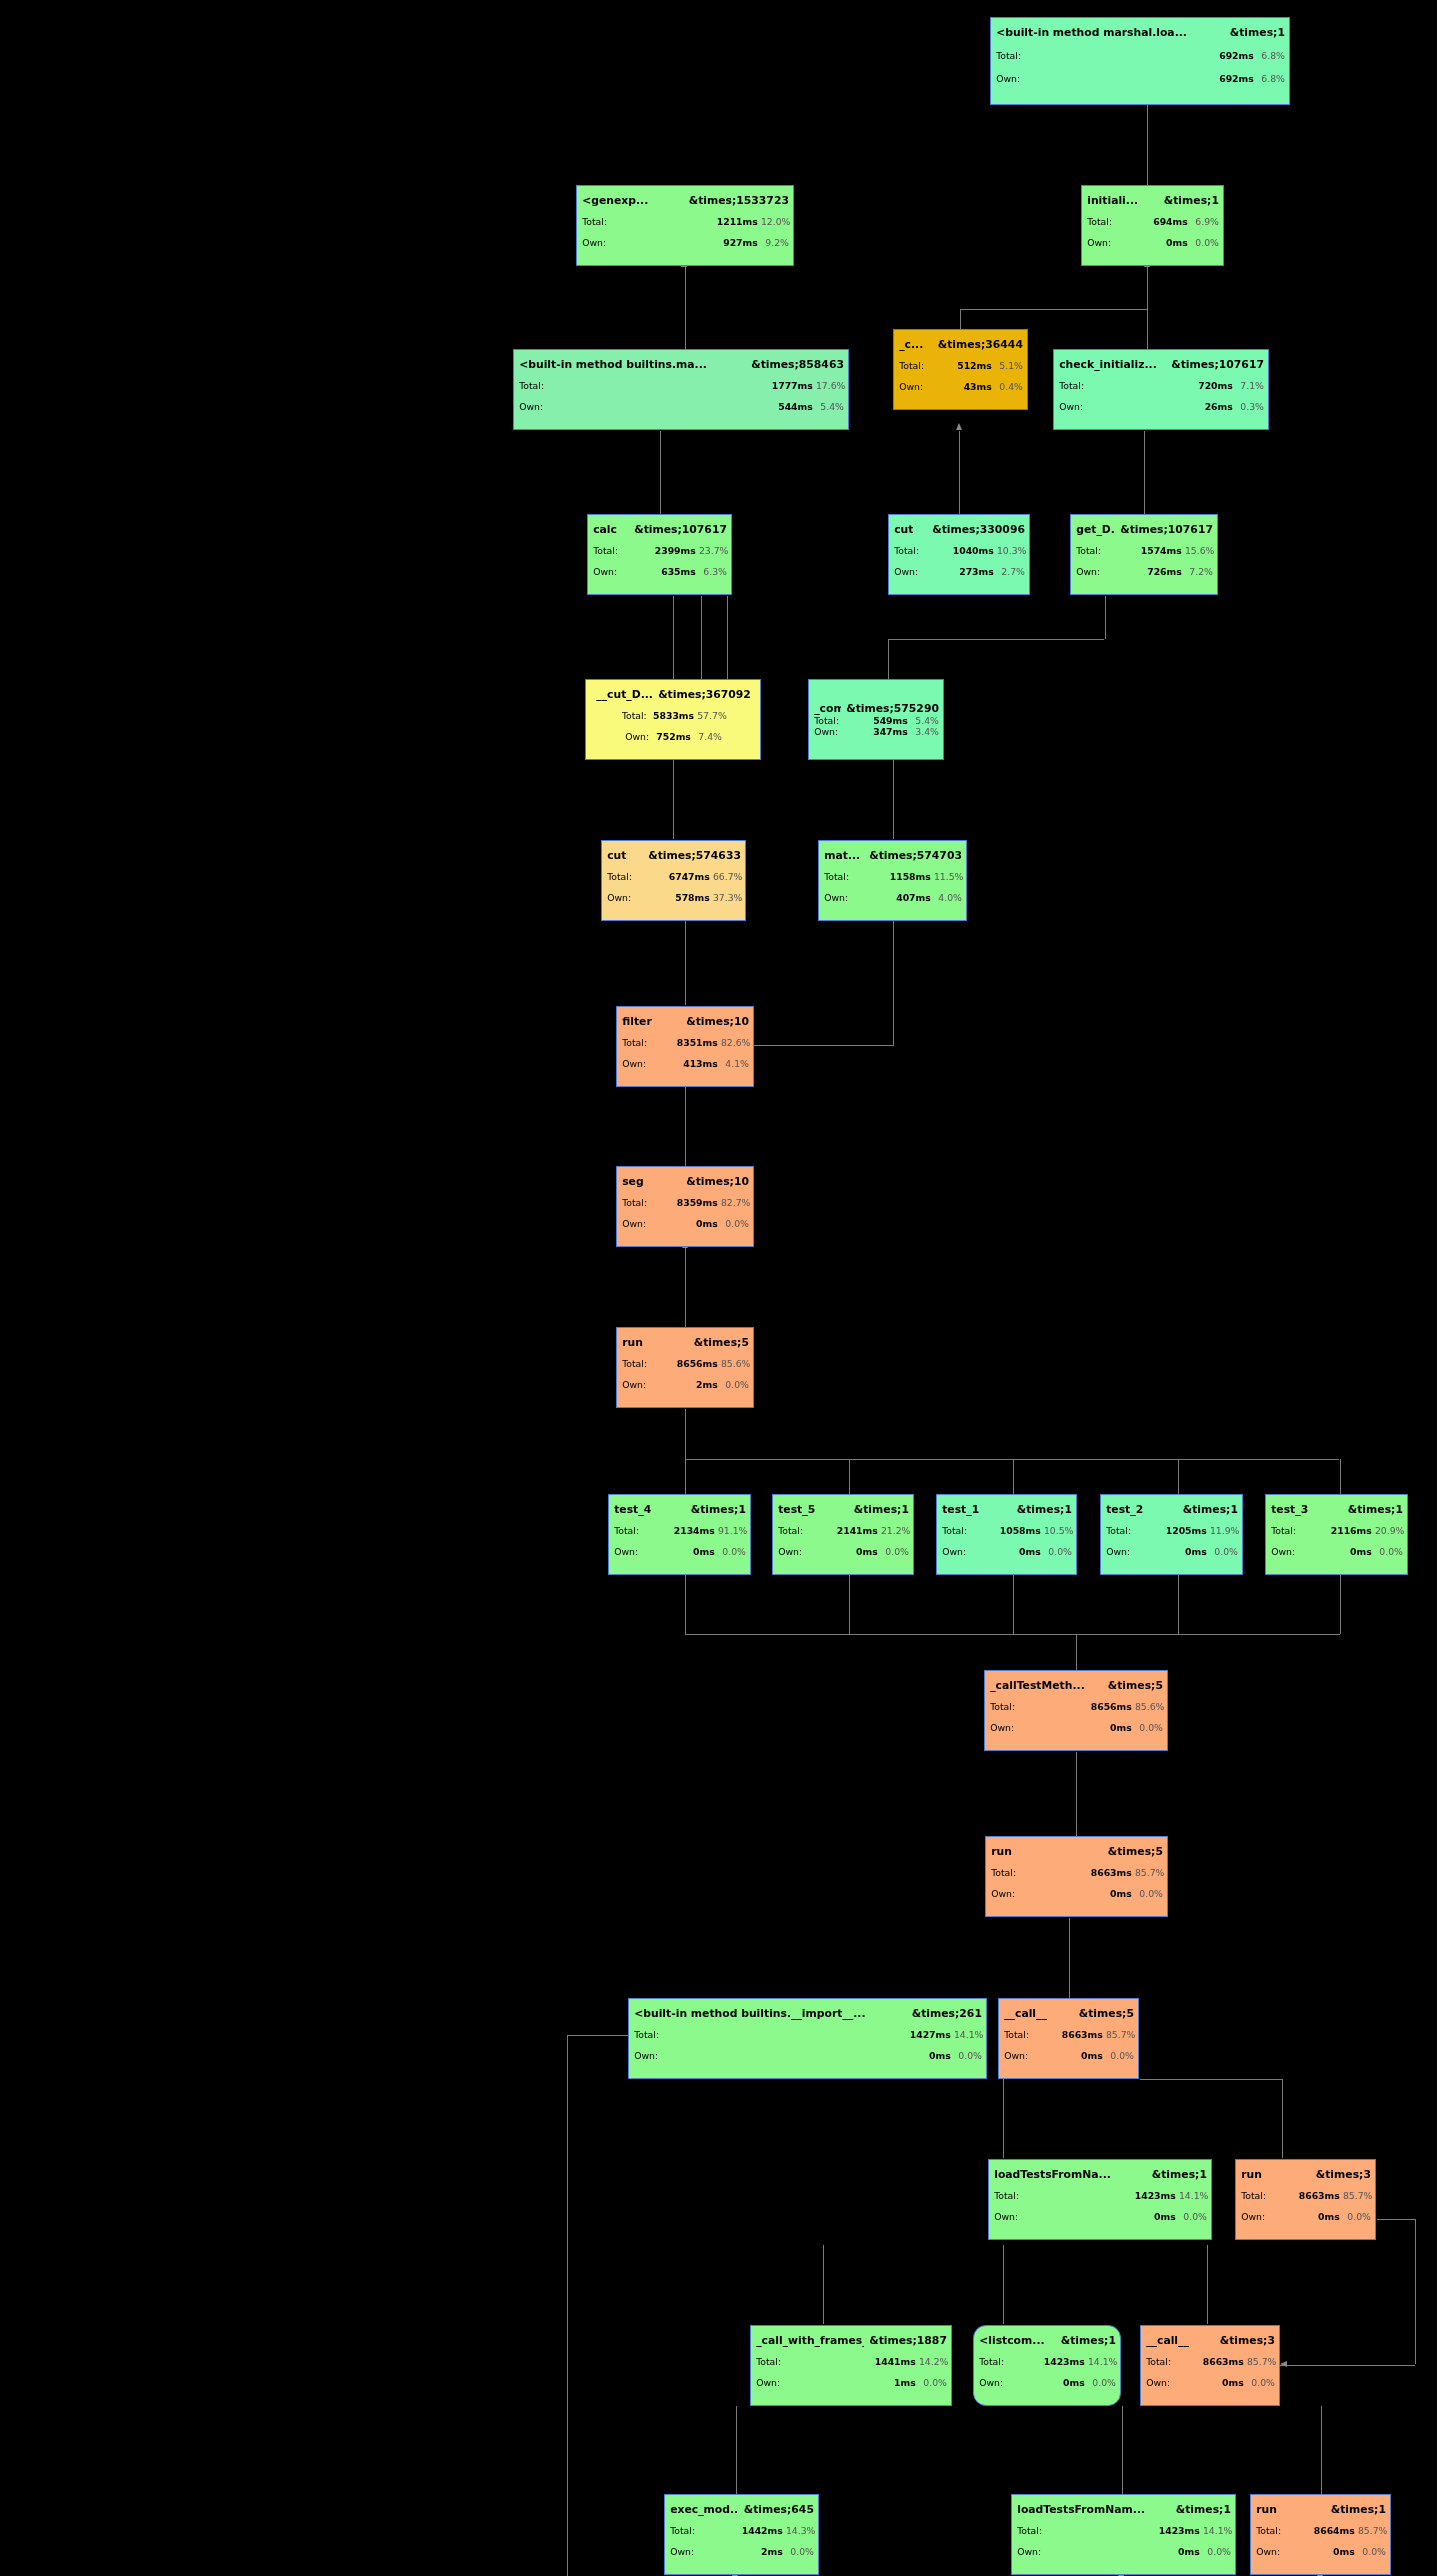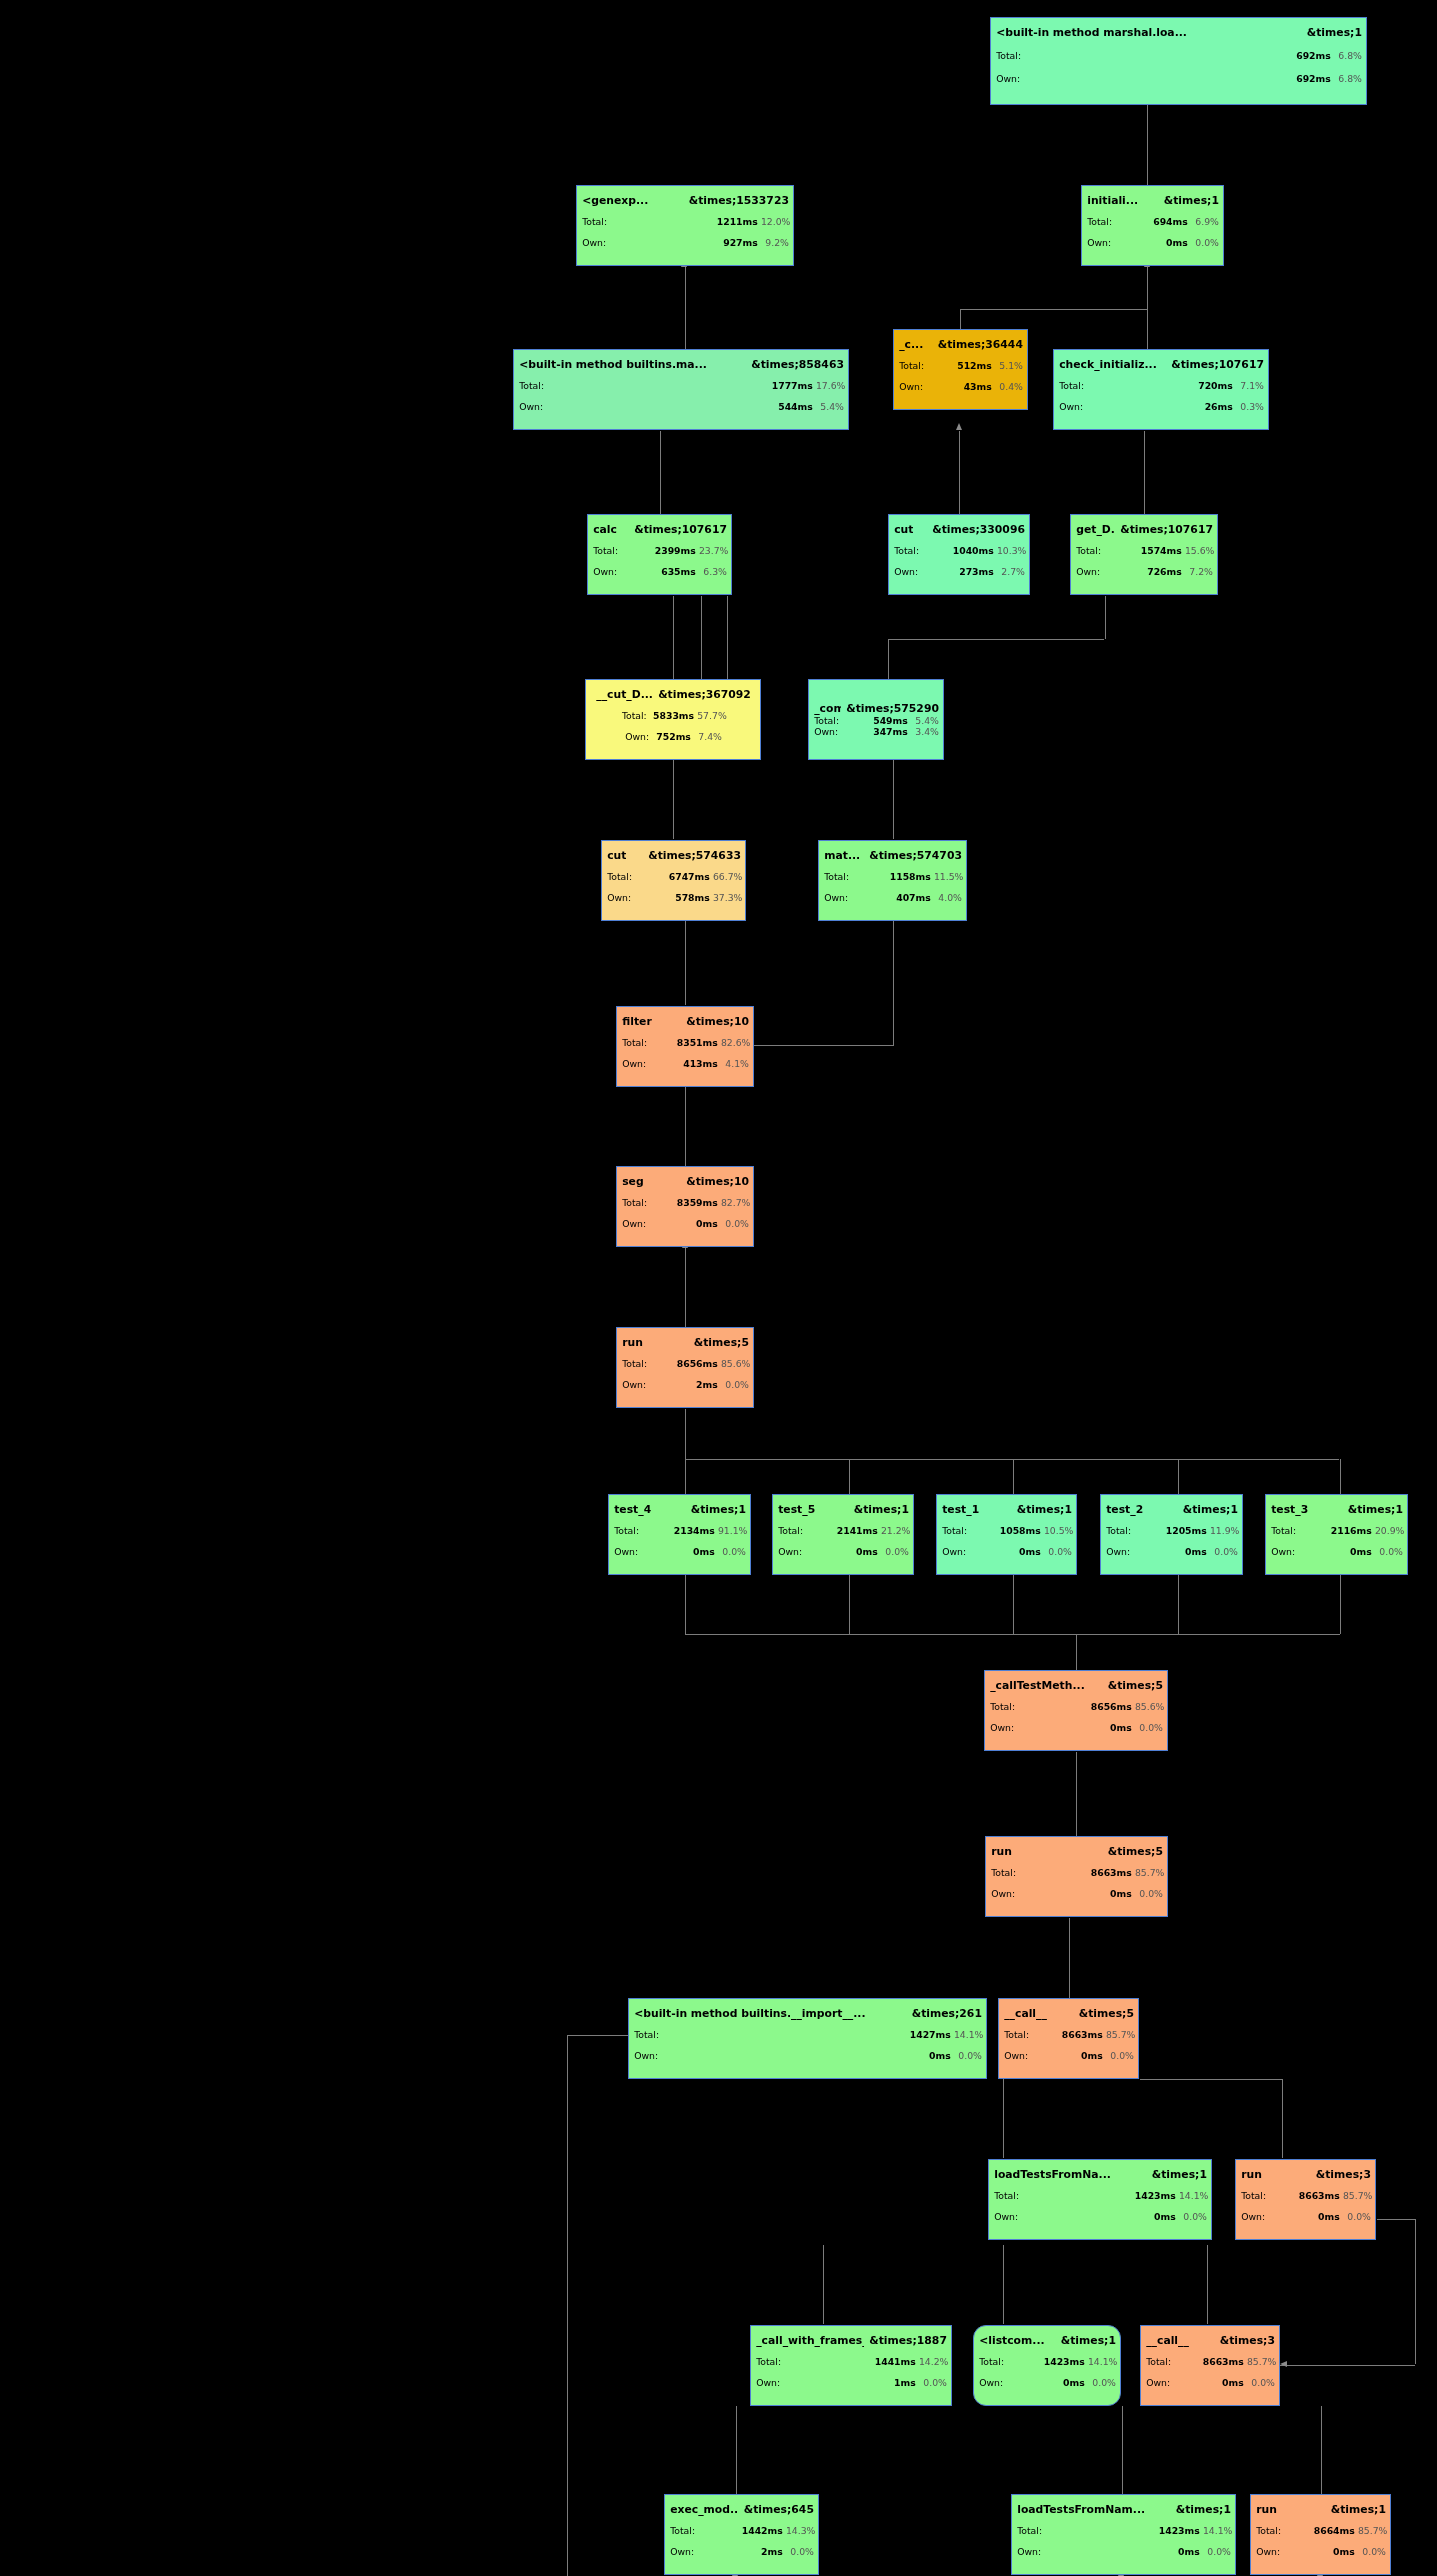--- a/index.html
+++ b/index.html
@@ -172,21 +172,21 @@
     <div class="edge-v" style="left:736px; top:2575px; height:78px;"></div>
     <div class="arrow" style="left:732px; top:2569px;"></div>
     <div class="edge-v" style="left:1122px; top:2575px; height:78px;"></div>
     <div class="arrow" style="left:1118px; top:2569px;"></div>
     <div class="edge-v" style="left:1321px; top:2575px; height:78px;"></div>
     <div class="arrow" style="left:1317px; top:2569px;"></div>
 
   </div>
 
   <div id="node-layer">
-      <div class="node" style="left: 990px; top: 16.5px; width: 377px; height: 88px; background: rgb(124, 249, 176); border-color: rgb(79, 127, 212);">
+      <div class="node" style="left: 990px; top: 16.5px; width: 300px; height: 88px; background: rgb(124, 249, 176); border-color: rgb(79, 127, 212);">
         <div class="titleline">
           <span class="fname">&lt;built-in method marshal.loa...</span>
           <span class="ncalls">&amp;times;1</span>
         </div>
         <div class="statline">
           <span class="lbl">Total:</span>
           <span class="val">692ms</span>
           <span class="pct">6.8%</span>
         </div>
         <div class="statline">

